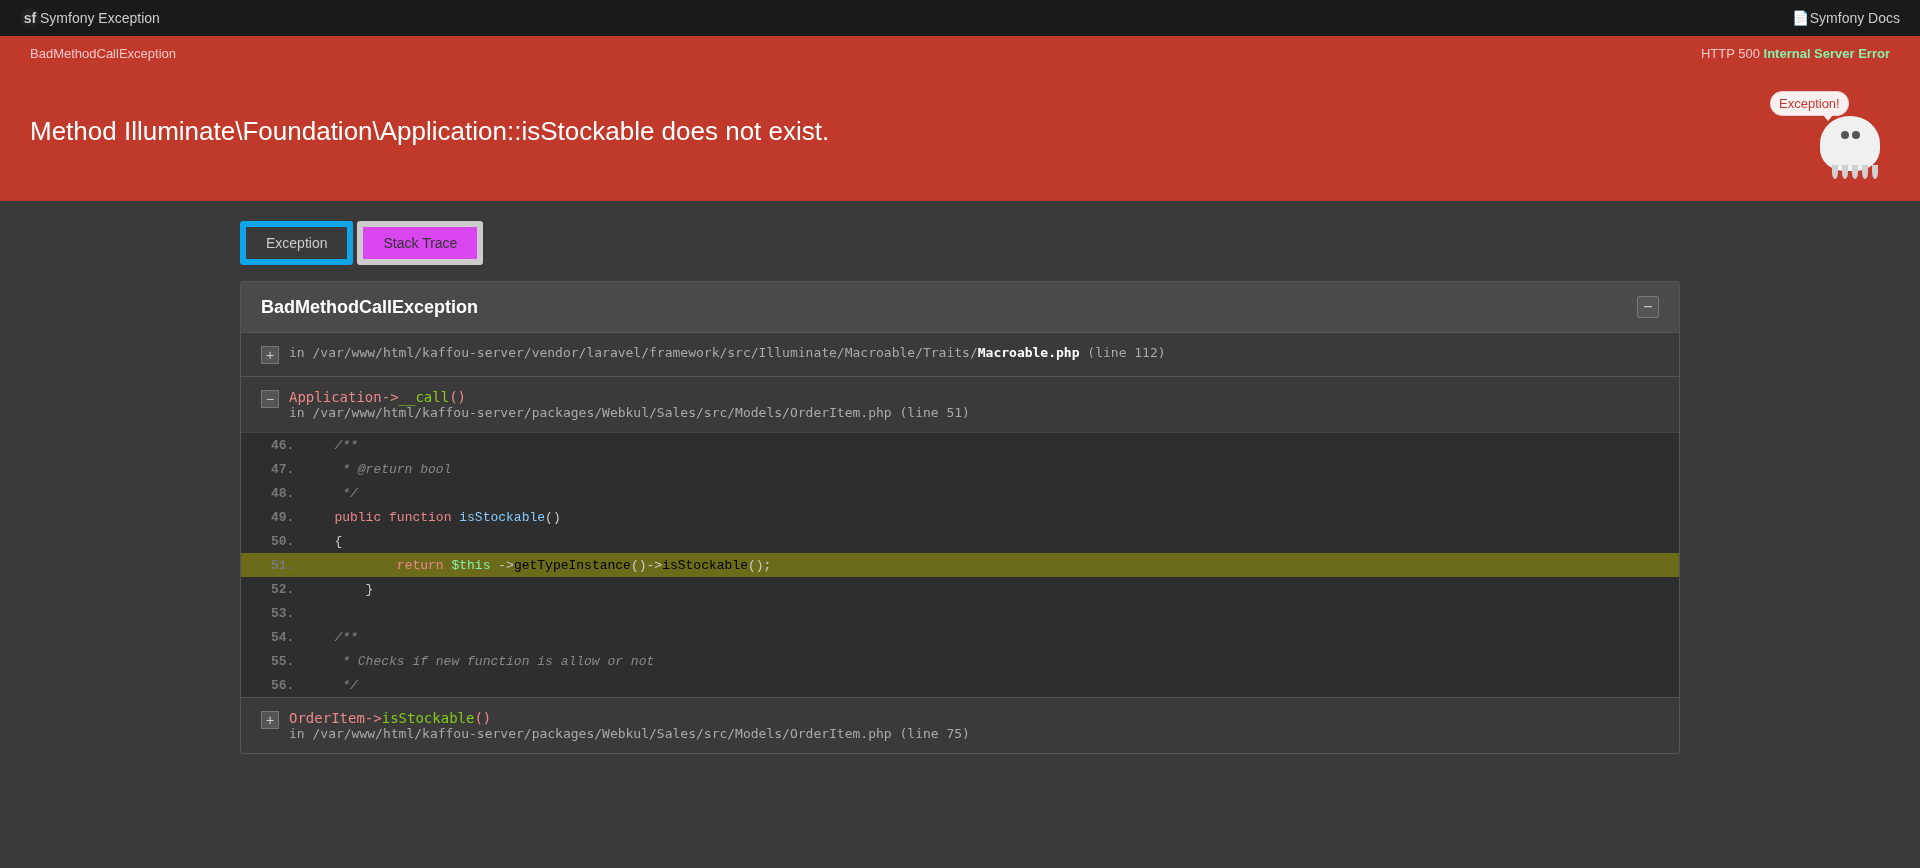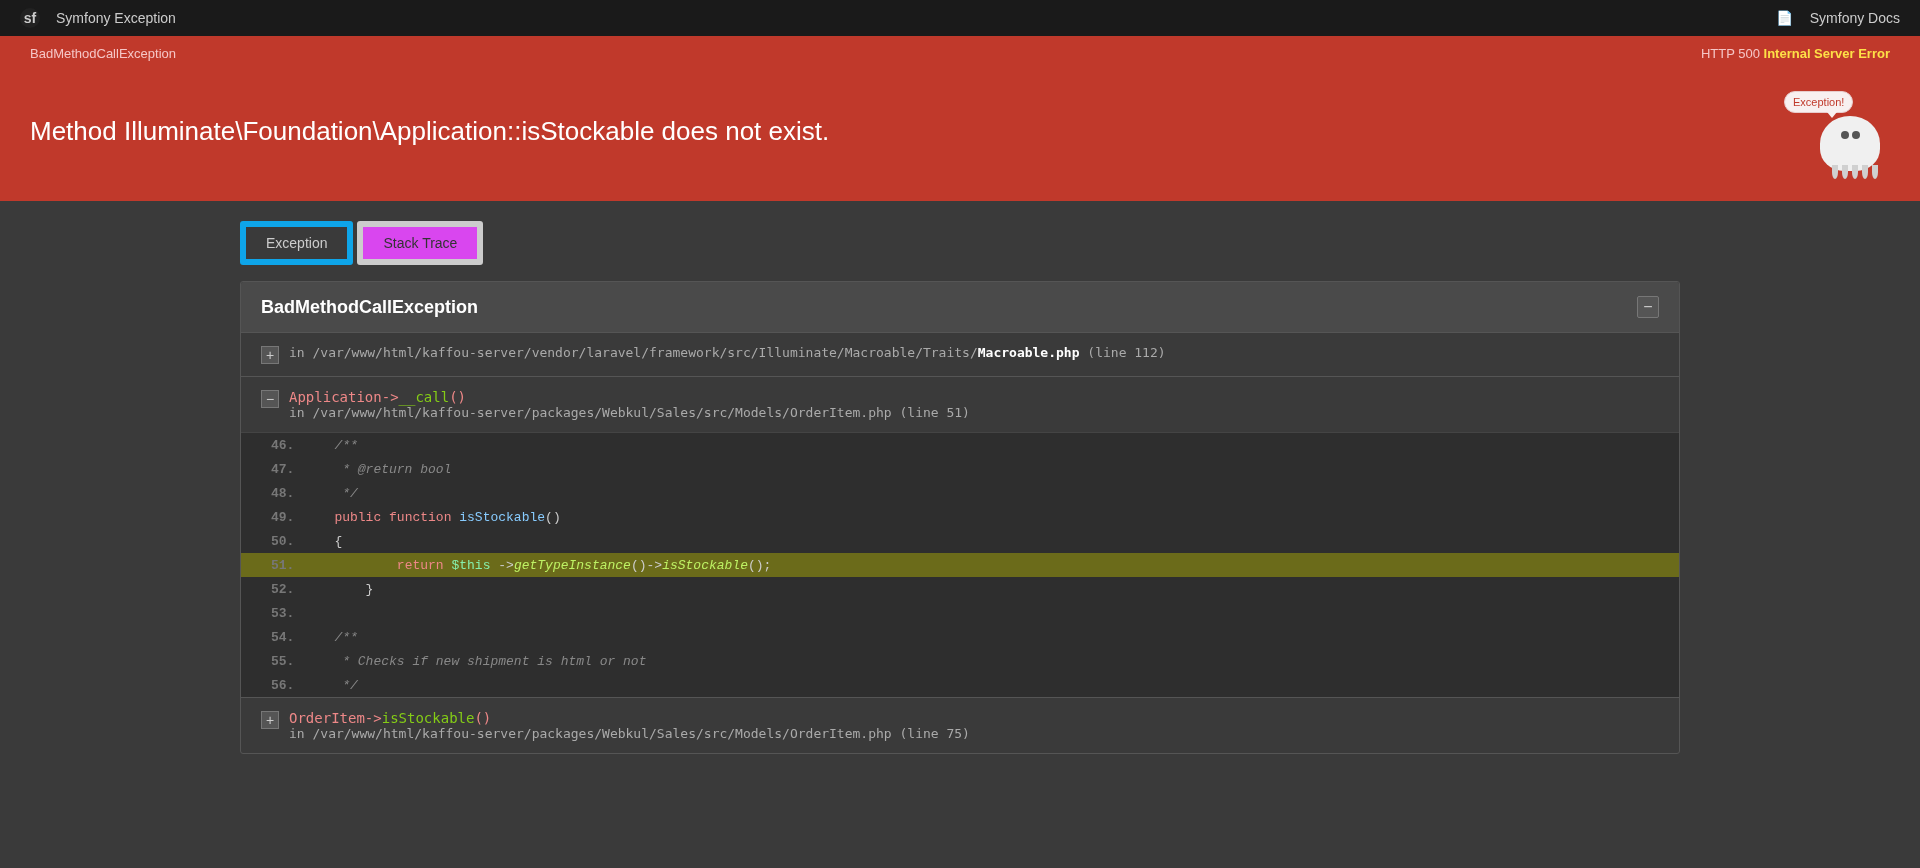--- a/index.html
+++ b/index.html
@@ -10,21 +10,21 @@
       background: #1a1a1a;
       display: flex;
       justify-content: space-between;
       align-items: center;
       padding: 0 20px;
       height: 36px;
     }
     .top-nav-left, .top-nav-right {
       display: flex;
       align-items: center;
-      gap: 16px;
+      gap: 0;
     }
     .top-nav-left span, .top-nav-right span {
       color: #ccc;
       font-size: 14px;
     }
     .sf-logo {
       width: 20px;
       height: 20px;
       background: #222;
       border-radius: 50%;
@@ -50,21 +50,21 @@
       justify-content: space-between;
       align-items: center;
       padding: 10px 0;
       font-size: 13px;
       color: #f5c6c6;
     }
     .http-status {
       color: #f5c6c6;
     }
     .http-500 {
-      color: #fde047;
+      color: #86efac;
       font-weight: bold;
     }
     .error-banner-main {
       display: flex;
       justify-content: space-between;
       align-items: center;
       padding: 20px 0 30px;
     }
     .error-message {
       font-size: 26px;
@@ -85,24 +85,24 @@
       border-radius: 50% 50% 40% 40%;
       position: absolute;
       right: 10px;
       bottom: 0;
     }
     .mascot-speech {
       background: #f8f0f0;
       border: 1px solid #e8cccc;
       border-radius: 12px;
       padding: 4px 8px;
-      font-size: 11px;
+      font-size: 13px;
       color: #c0392b;
       position: absolute;
-      left: 14px;
+      left: 0;
       top: 0;
       white-space: nowrap;
     }
     .mascot-speech::after {
       content: '';
       position: absolute;
       bottom: -6px;
       right: 15px;
       border-left: 5px solid transparent;
       border-right: 5px solid transparent;
@@ -261,21 +261,21 @@
     }
     .code-table td.code-content {
       padding: 2px 20px;
       color: #ccc;
       white-space: pre;
       vertical-align: middle;
     }
     .kw { color: #e88; }
     .fn { color: #88ccff; }
     .var { color: #86efac; }
-    .method { color: #bef264; font-style: italic; }
+    .method { color: #000000; }
     .comment { color: #888; font-style: italic; }
   </style>
 </head>
 <body>
 
 <div class="top-nav">
   <div class="top-nav-left">
     <span class="sf-logo">sf</span>
     <span>Symfony Exception</span>
   </div>
@@ -385,21 +385,21 @@
           <tr>
             <td class="line-num">53.</td>
             <td class="code-content"></td>
           </tr>
           <tr>
             <td class="line-num">54.</td>
             <td class="code-content"><span class="comment">/**</span></td>
           </tr>
           <tr>
             <td class="line-num">55.</td>
-            <td class="code-content"><span class="comment"> * Checks if new shipment is html or not</span></td>
+            <td class="code-content"><span class="comment"> * Checks if new function is allow or not</span></td>
           </tr>
           <tr>
             <td class="line-num">56.</td>
             <td class="code-content"><span class="comment"> */</span></td>
           </tr>
         </tbody>
           </table>
       </div>
     </div>
 

